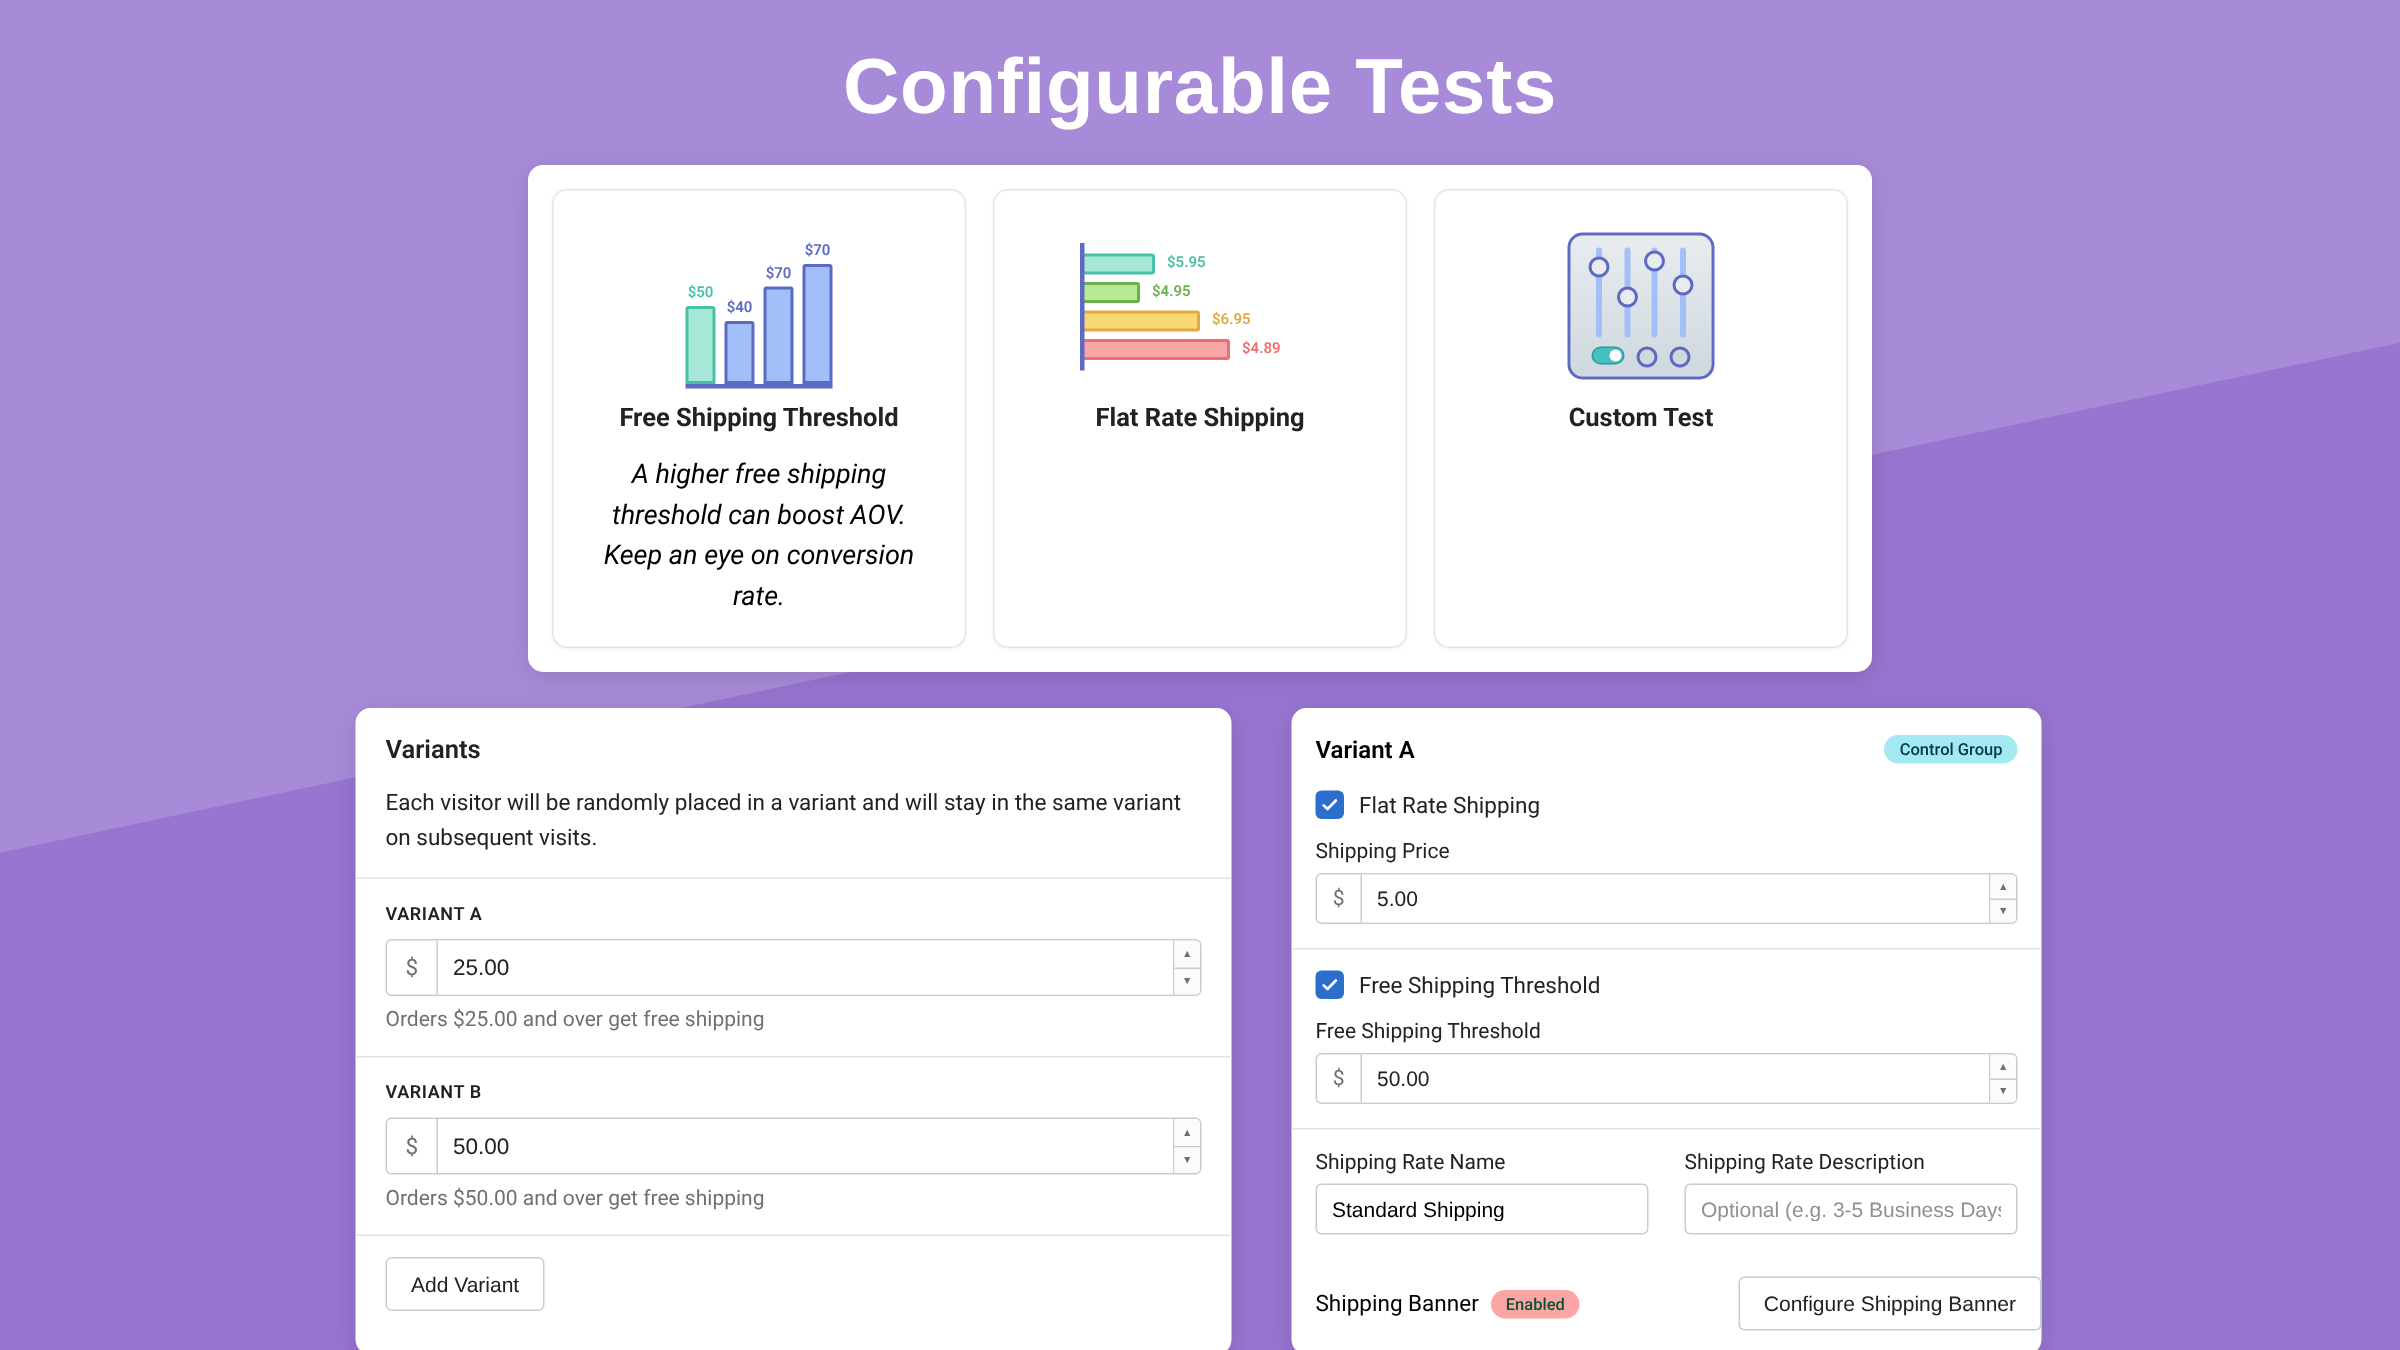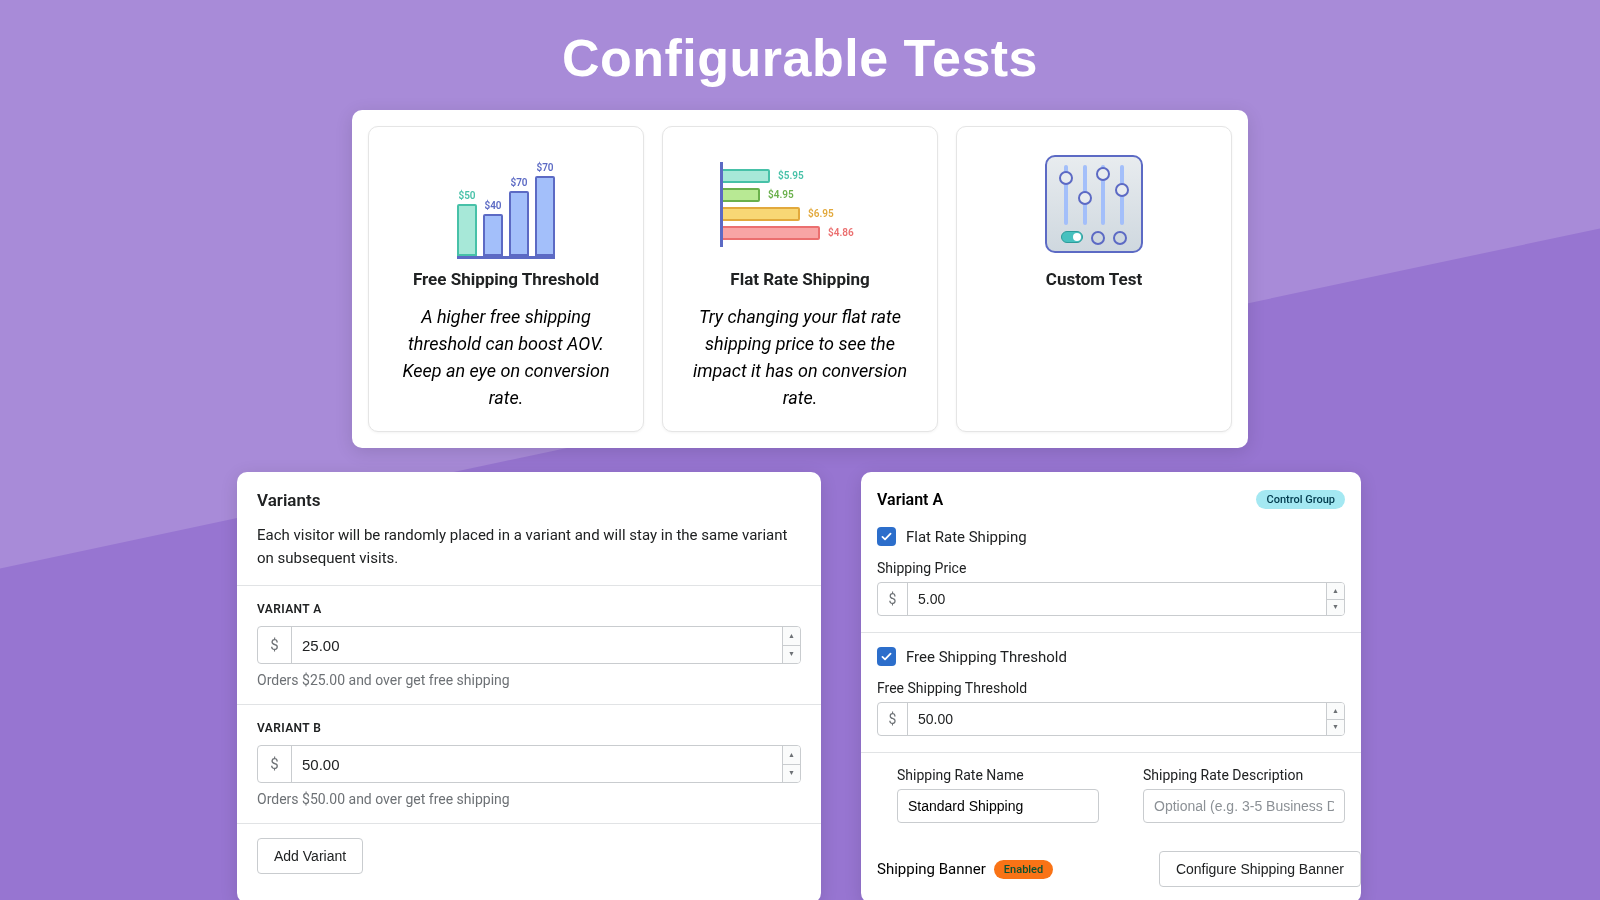--- a/index.html
+++ b/index.html
@@ -166,38 +166,38 @@
   
   .r-head {
     display:flex; align-items:center; justify-content:space-between;
     padding:18px 16px 4px 16px;
   }
   .r-head h2 { font-size:16px; font-weight:600; }
   .badge {
     background:#a4e8f2; color:#003a4d; font-size:11px; font-weight:500;
     padding:3px 10px; border-radius:10px;
   }
-  .badge.enabled { background:#f97316; color:#0b5132; }
+  .badge.enabled { background:#fca5a5; color:#0b5132; }
   .r-section { padding: 14px 16px 16px 16px; }
   .r-section + .r-section { border-top:1px solid #e1e3e5; }
   .chk-row { display:flex; align-items:center; gap:10px; margin-bottom:14px; }
   .chk {
     width:19px; height:19px; border-radius:4px; background:#2c6ecb;
     display:flex; align-items:center; justify-content:center; cursor:pointer;
     flex-shrink:0;
   }
   .chk svg { width:13px; height:13px; }
   .chk-label { font-size:15px; color:#202223; }
   .field-label { font-size:14px; color:#202223; margin-bottom:6px; display:block; }
   .money-input.sm { height:34px; }
   .money-input.sm .cur{font-size:14px;width:30px;}
   .money-input.sm input{font-size:14px;}
 
   .two-col { display:flex; gap:24px; }
-  .two-col > div { flex:1;margin-left:20px; }
+  .two-col > div { flex:1; }
   .text-input {
     width:100%; height:34px; border:1px solid #c9cccf; border-radius:4px;
     padding:0 10px; font-size:14px; outline:none;
   }
   .text-input::placeholder{color:#8c9196;}
 
   .banner-row {
     display:flex; align-items:center; justify-content:space-between;
     padding: 12px 0 16px 16px;
   }
@@ -248,26 +248,25 @@
         <div class="hbar-row">
             <div class="hbar green"></div>
             <span class="hlabel green">$4.95</span>
           </div>
         <div class="hbar-row">
             <div class="hbar yellow"></div>
             <span class="hlabel yellow">$6.95</span>
           </div>
         <div class="hbar-row">
             <div class="hbar pink"></div>
-            <span class="hlabel pink">$4.86</span>
+            <span class="hlabel pink">$4.89</span>
           </div>
       </div>
     </div>
     <h3>Flat Rate Shipping</h3>
-    <p>Try changing your flat rate shipping price to see the impact it has on conversion rate.</p>
   </div>
 
   <div class="test-card">
     <div class="illus" style="align-items:center;">
       <div class="mixer">
         <div class="sliders">
           <div class="slider">
               <div class="knob" style="top:6px"></div>
             </div>
           <div class="slider">

